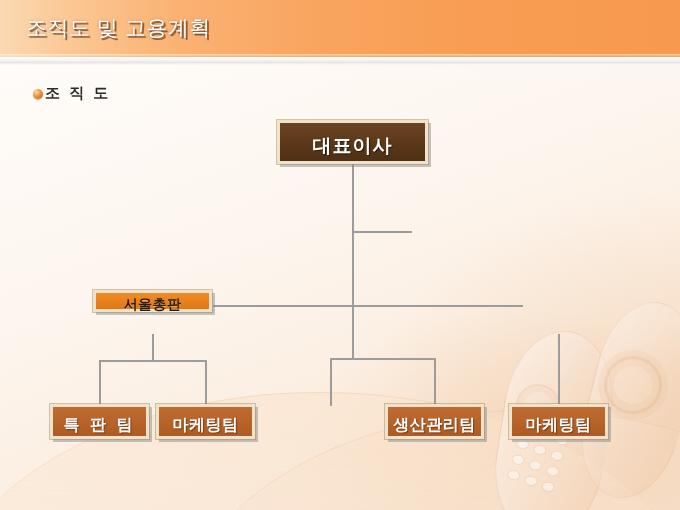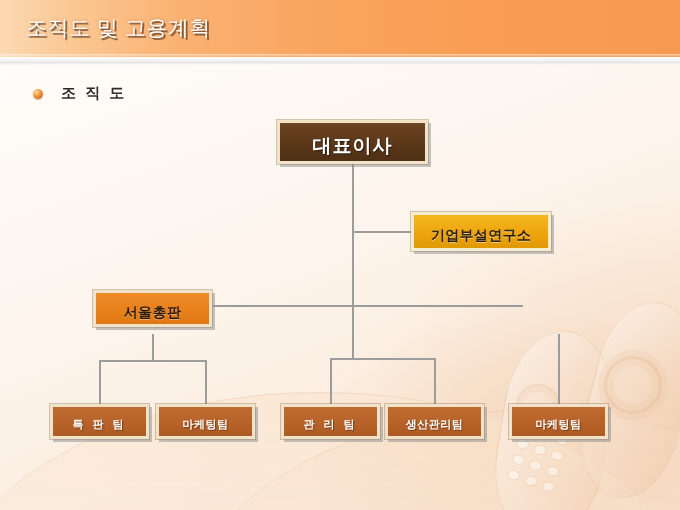--- a/index.html
+++ b/index.html
@@ -99,21 +99,21 @@
     text-shadow:
       2px 2px 0 rgba(90,52,24,0.62),
       1px 1px 0 rgba(120,70,34,0.5),
       0 0 3px rgba(120,70,34,0.35);
     white-space:nowrap;
   }
 
   
   .bullet-row {
     position:absolute; left:33px; top:84px;
-    display:flex; align-items:center; gap:18px;
+    display:flex; align-items:center; gap:2px;
   }
   .bullet-dot {
     width:10px; height:10px; border-radius:50%;
     background:radial-gradient(circle at 34% 30%, #ffd9a8 0%, #f09a3c 42%, #d2691e 78%, #8a3d0a 100%);
     box-shadow:0 1px 1px rgba(120,70,30,0.45);
     flex:0 0 auto;
   }
   .bullet-label {
     font-size:15px; font-weight:bold; color:#2b2b2b;
     letter-spacing:2.5px;
@@ -165,21 +165,21 @@
   .node.dist .lbl {
     color:#2b1a06; font-size:14px; letter-spacing:0.4px;
     text-shadow:0 1px 0 rgba(255,255,255,0.35);
   }
 
   
   .node.team {
     background:linear-gradient(180deg,#bf6c33 0%, #b66229 55%, #ad5b24 100%);
   }
   .node.team .lbl {
-    color:#ffffff; font-size:11px; letter-spacing:0.5px;
+    color:#ffffff; font-size:16px; letter-spacing:0.5px;
     text-shadow:1px 1px 1px rgba(70,32,8,0.55);
   }
   .node.team .lbl.spaced { letter-spacing:3px; }
 </style>
 </head>
 <body>
 
 <div class="slide">
 
   <div class="wm wm-swoosh"></div>
@@ -226,40 +226,34 @@
   <div class="conn h" style="left:330px; top:358px; width:106px;"></div>
   <div class="conn v" style="left:330px; top:358px; height:48px;"></div>
   <div class="conn v" style="left:434px; top:358px; height:48px;"></div>
 
   <div class="conn v" style="left:558px; top:334px; height:72px;"></div>
 
   <div class="node ceo" style="left:277px; top:120px; width:151px; height:44px;">
     <span class="lbl">대표이사</span>
   </div>
 
-  <div class="node rnd" style="left:411px; top:212px; width:140px; height:39px;">
-    <span class="lbl">기업부설연구소</span>
-  </div>
-
-  <div class="node dist" style="left:93px; top:290px; width:119px; height:37px;">
+
+  <div class="node dist" style="left:93px; top:290px; width:119px; height:22px;">
     <span class="lbl">서울총판</span>
   </div>
 
 
   <div class="node team" style="left:50px; top:404px; width:99px; height:35px;">
     <span class="lbl spaced">특 판 팀</span>
   </div>
 
   <div class="node team" style="left:156px; top:404px; width:99px; height:35px;">
     <span class="lbl">마케팅팀</span>
   </div>
 
-  <div class="node team" style="left:281px; top:404px; width:99px; height:35px;">
-    <span class="lbl spaced">관 리 팀</span>
-  </div>
 
   <div class="node team" style="left:385px; top:404px; width:99px; height:35px;align-items:center;">
     <span class="lbl">생산관리팀</span>
   </div>
 
   <div class="node team" style="left:509px; top:404px; width:99px; height:35px;">
     <span class="lbl">마케팅팀</span>
   </div>
 
 </div>

